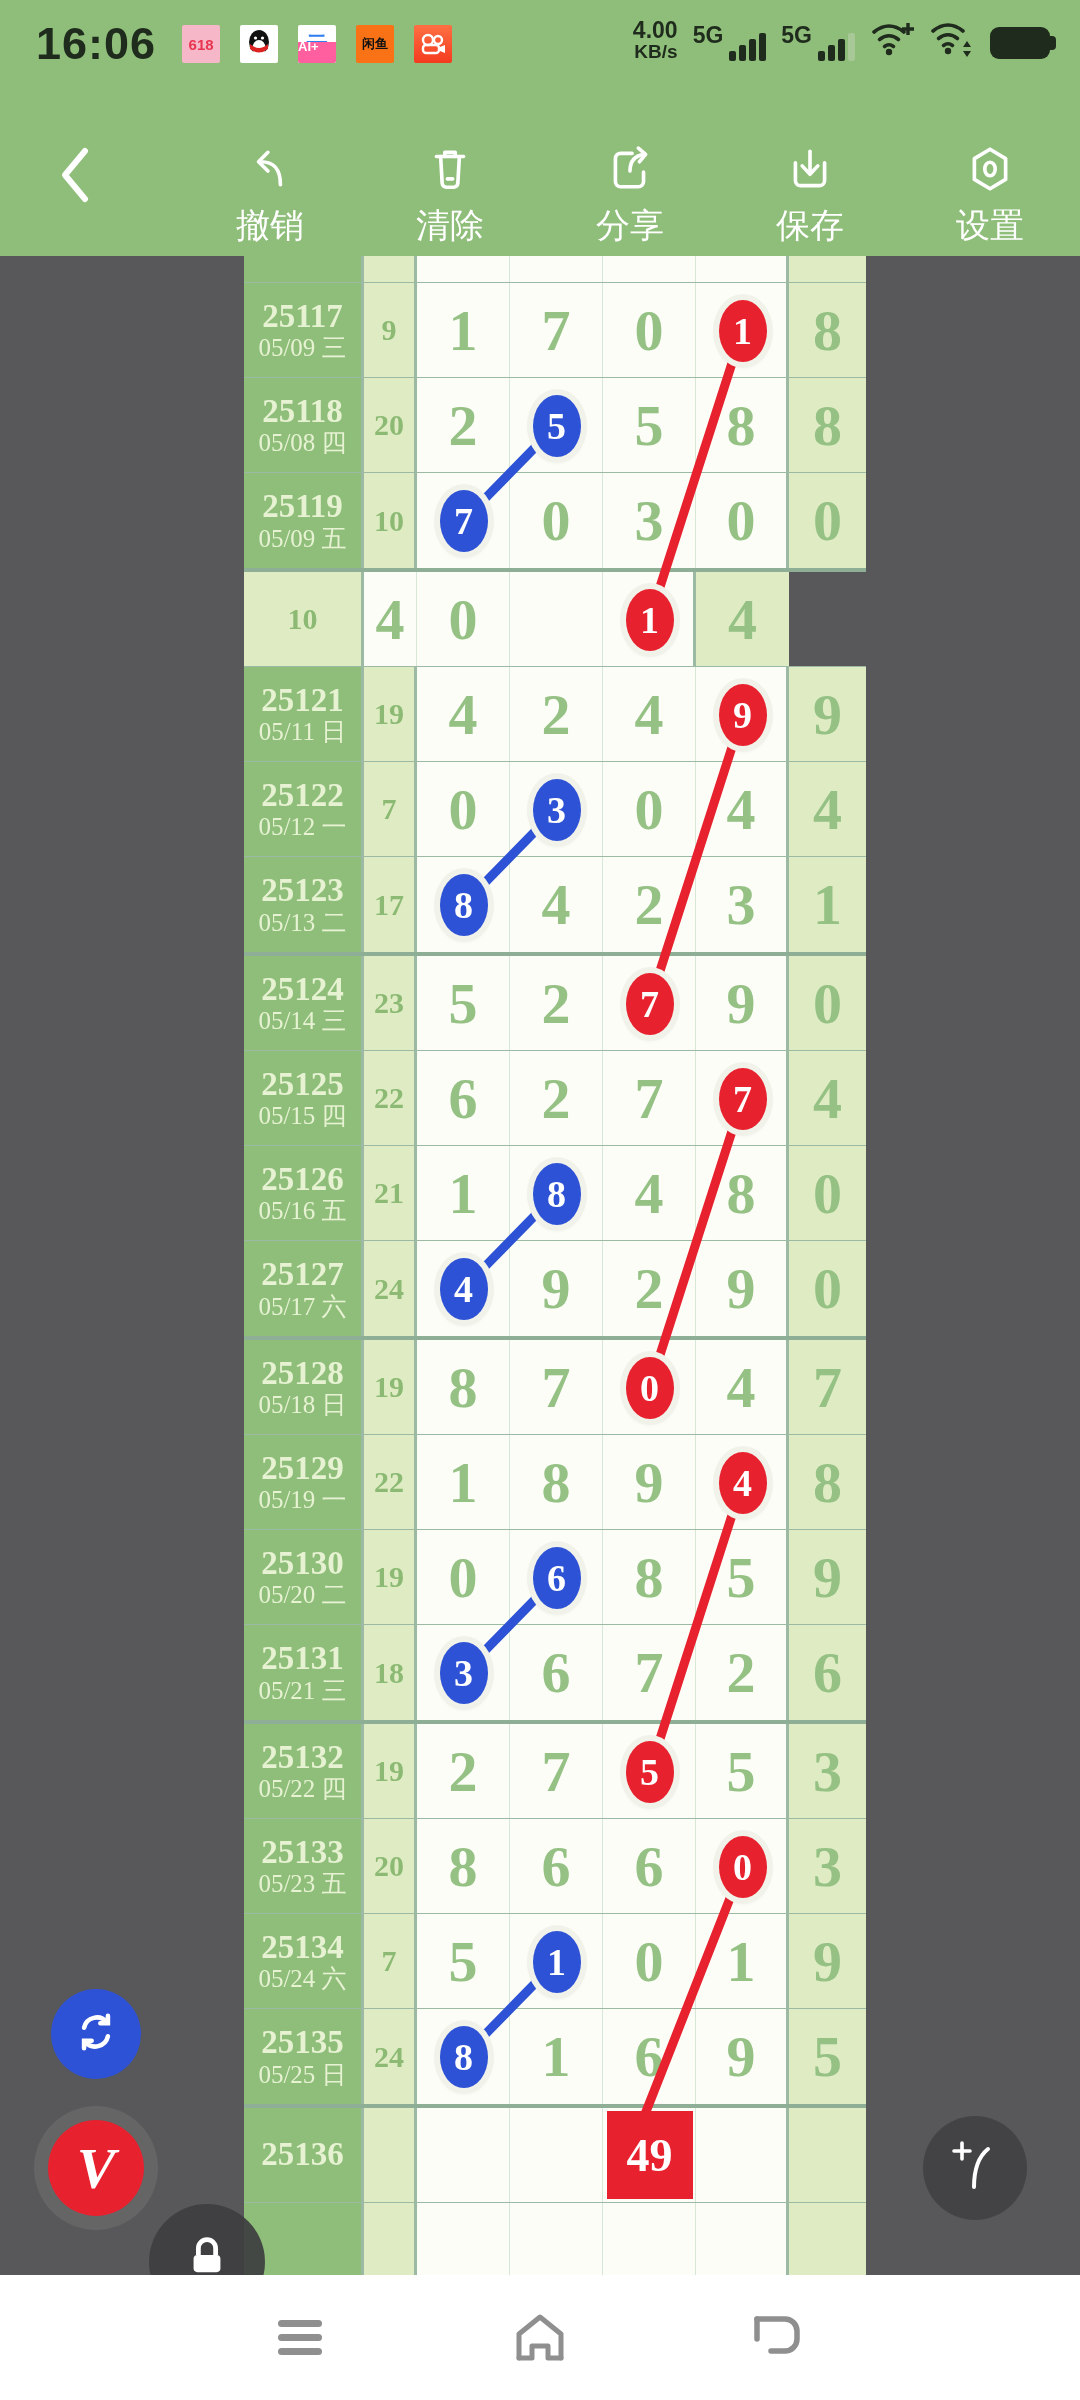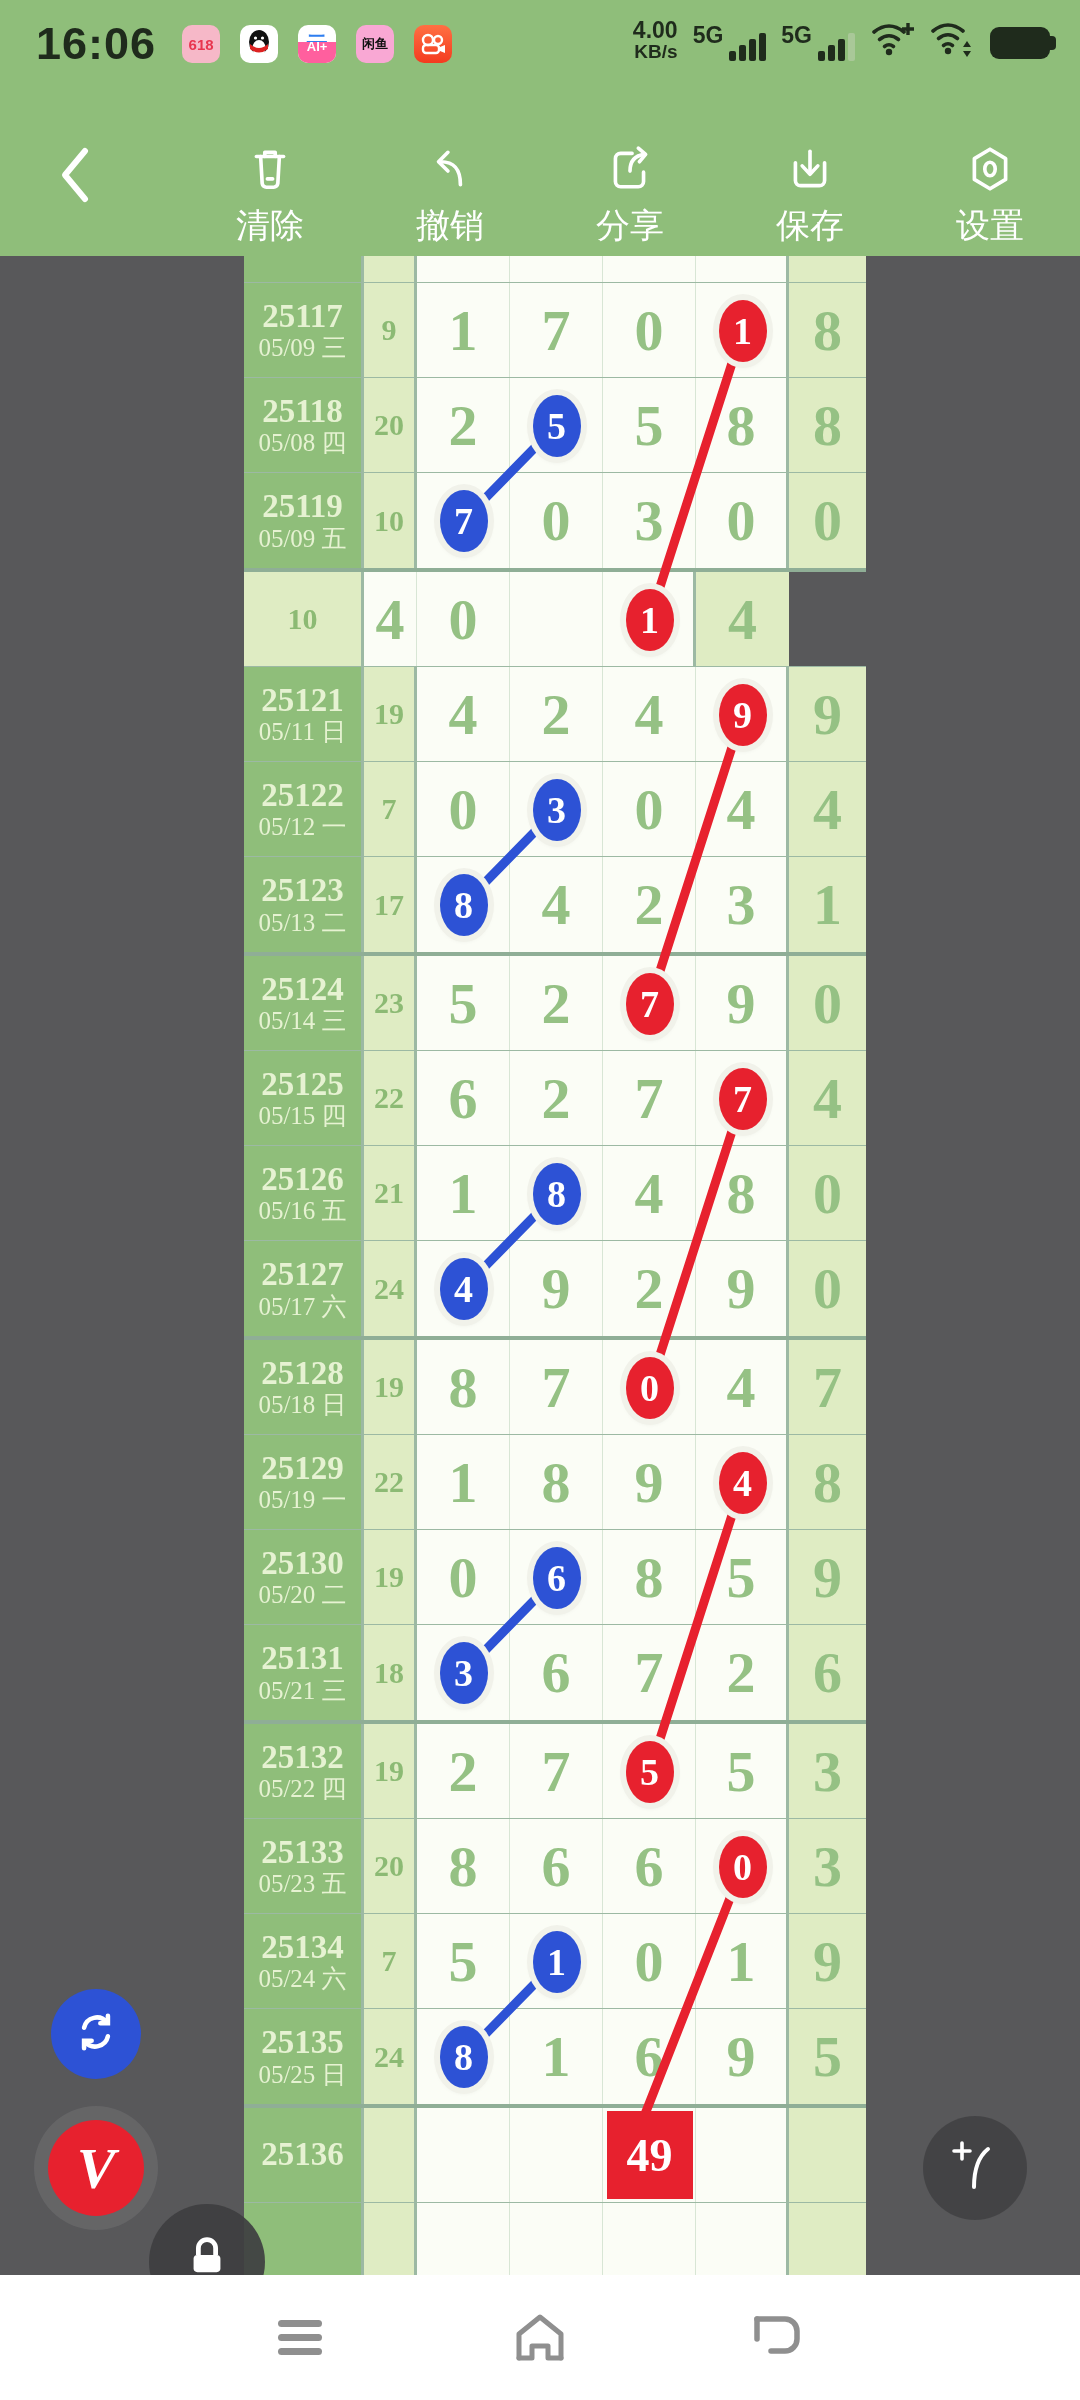--- a/index.html
+++ b/index.html
@@ -5,22 +5,22 @@
   html,body{margin:0;padding:0;width:1080px;height:2400px;overflow:hidden;
     font-family:"Liberation Sans",sans-serif;background:var(--bg_dark,#58585a);}
   *{box-sizing:border-box;}
 
   
   .statusbar{position:absolute;left:0;top:0;width:1080px;height:88px;
     background:var(--green_main,#8fbe7a);display:flex;align-items:center;
     justify-content:space-between;padding:0 30px 0 36px;color:var(--status_dark,#1f2b1c);}
   .sb-left{display:flex;align-items:center;gap:20px;}
   .sb-time{font-size:45px;font-weight:bold;letter-spacing:1px;margin-right:6px;}
-  .appicon{width:38px;height:38px;border-radius:10px;display:flex;align-items:center;
-    justify-content:center;flex-direction:column;overflow:hidden;font-weight:bold;text-align:center;}
+  .appicon{width:38px;height:38px;border-radius:2px;display:flex;align-items:center;
+    justify-content:center;flex-direction:column;overflow:hidden;font-weight:bold;}
   .sb-right{display:flex;align-items:flex-end;gap:15px;padding-bottom:8px;}
   .speed{display:flex;flex-direction:column;align-items:flex-end;line-height:1;}
   .speed .v{font-size:23px;font-weight:bold;}
   .speed .u{font-size:19px;font-weight:bold;}
   .sig{display:flex;align-items:flex-end;gap:6px;}
   .sig .g5{font-size:23px;font-weight:bold;line-height:1;margin-bottom:14px;}
   .bars{display:flex;align-items:flex-end;gap:3px;}
   .bars i{display:block;width:7px;background:var(--status_dark,#1f2b1c);border-radius:2px;}
   .bars i.dim{background:#a9c898;}
   .batt{width:60px;height:32px;background:var(--status_dark,#1f2b1c);border-radius:9px;position:relative;margin-bottom:2px;}
@@ -94,21 +94,21 @@
     <span class="appicon" style="background:#ffffff;">
       <svg width="26" height="30" viewBox="0 0 26 30">
           <ellipse cx="13" cy="13" rx="10" ry="12" fill="#111"></ellipse>
           <ellipse cx="13" cy="19" rx="6.5" ry="8" fill="#fff"></ellipse>
           <path d="M4 15 Q13 23 22 15 L22 20 Q13 27 4 20 Z" fill="#d22"></path>
           <circle cx="9.5" cy="9" r="1.6" fill="#fff"></circle>
           <circle cx="16.5" cy="9" r="1.6" fill="#fff"></circle>
         </svg>
     </span>
     <span class="appicon" style="background:#ffffff;color:#2e7ef0;font-size:22px;position:relative;">云<i style="position:absolute;bottom:0;left:0;right:0;height:21px;background:#ff5f9e;color:#fff;font-size:13px;font-style:normal;line-height:10px;">AI+</i></span>
-    <span class="appicon" style="background:#f9a8d4;color:#111;font-size:13px;">闲鱼</span>
+    <span class="appicon" style="background:#f97316;color:#111;font-size:13px;">闲鱼</span>
     <span class="appicon" style="background:linear-gradient(#ff7043,#f43b1f);">
       <svg width="26" height="22" viewBox="0 0 26 22">
           <circle cx="8" cy="7" r="5" fill="none" stroke="#fff" stroke-width="2.4"></circle>
           <circle cx="18" cy="7" r="4" fill="none" stroke="#fff" stroke-width="2.4"></circle>
           <rect x="3" y="12" width="16" height="8" rx="3" fill="none" stroke="#fff" stroke-width="2.4"></rect>
           <path d="M20 14 L25 12 V20 L20 18 Z" fill="#fff"></path>
         </svg>
     </span>
   </div>
   <div class="sb-right">
@@ -164,36 +164,36 @@
 <div class="toolbar">
   <div class="back">
     <svg width="44" height="60" viewBox="0 0 44 60">
         <path d="M32 6 L12 30 L32 54" stroke="#fff" stroke-width="6" fill="none" stroke-linecap="round" stroke-linejoin="round"></path>
       </svg>
   </div>
   <div class="tb-buttons">
     <div class="tb-btn">
       <span>
         <svg width="50" height="50" viewBox="0 0 48 48" fill="none" stroke="#fff" stroke-width="3.5" stroke-linecap="round" stroke-linejoin="round">
+            <path d="M34 39 C34 24 28 17 15 17"></path>
+            <path d="M22 8 L13 17 L22 26"></path>
+          </svg>
+      </span>
+      <span class="tb-label">撤销</span>
+    </div>
+    <div class="tb-btn">
+      <span>
+        <svg width="50" height="50" viewBox="0 0 48 48" fill="none" stroke="#fff" stroke-width="3.5" stroke-linecap="round" stroke-linejoin="round">
             <path d="M19 12 V8 H29 V12"></path>
             <path d="M11 12 H37"></path>
             <path d="M15 12 L16.5 38 a4 4 0 0 0 4 3.5 H27.5 a4 4 0 0 0 4-3.5 L33 12"></path>
             <path d="M21.5 33.5 H26.5"></path>
           </svg>
       </span>
       <span class="tb-label">清除</span>
-    </div>
-    <div class="tb-btn">
-      <span>
-        <svg width="50" height="50" viewBox="0 0 48 48" fill="none" stroke="#fff" stroke-width="3.5" stroke-linecap="round" stroke-linejoin="round">
-            <path d="M34 39 C34 24 28 17 15 17"></path>
-            <path d="M22 8 L13 17 L22 26"></path>
-          </svg>
-      </span>
-      <span class="tb-label">撤销</span>
     </div>
     <div class="tb-btn">
       <span>
         <svg width="50" height="50" viewBox="0 0 48 48" fill="none" stroke="#fff" stroke-width="3.5" stroke-linecap="round" stroke-linejoin="round">
             <path d="M26 9 H15 a5 5 0 0 0-5 5 V36 a5 5 0 0 0 5 5 H32 a5 5 0 0 0 5-5 V27"></path>
             <path d="M24 26 C24 16 29 11 38 10"></path>
             <path d="M32 4 L39 10 L33 17"></path>
           </svg>
       </span>
       <span class="tb-label">分享</span>

